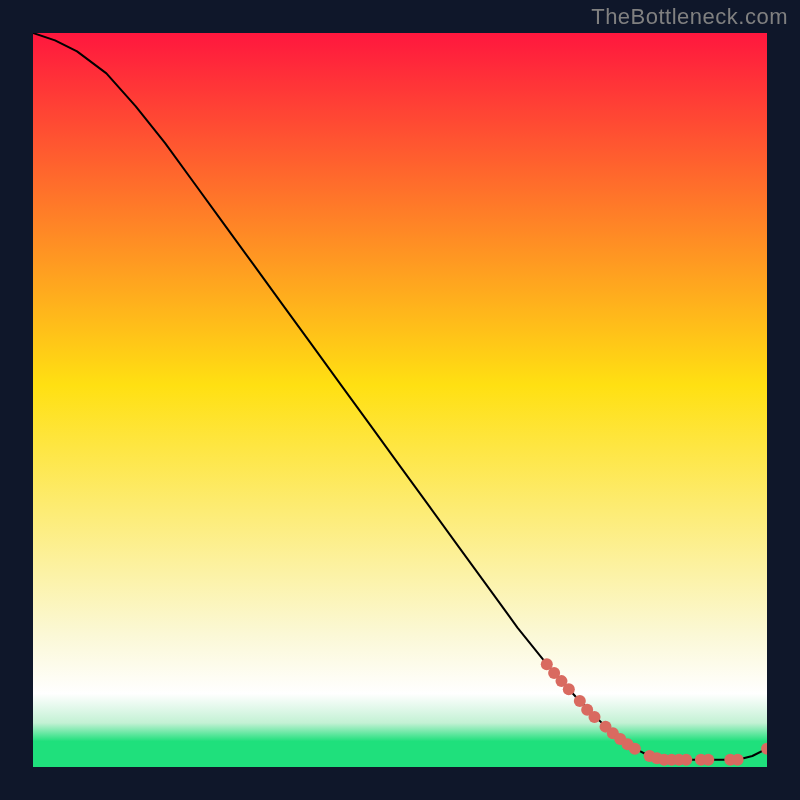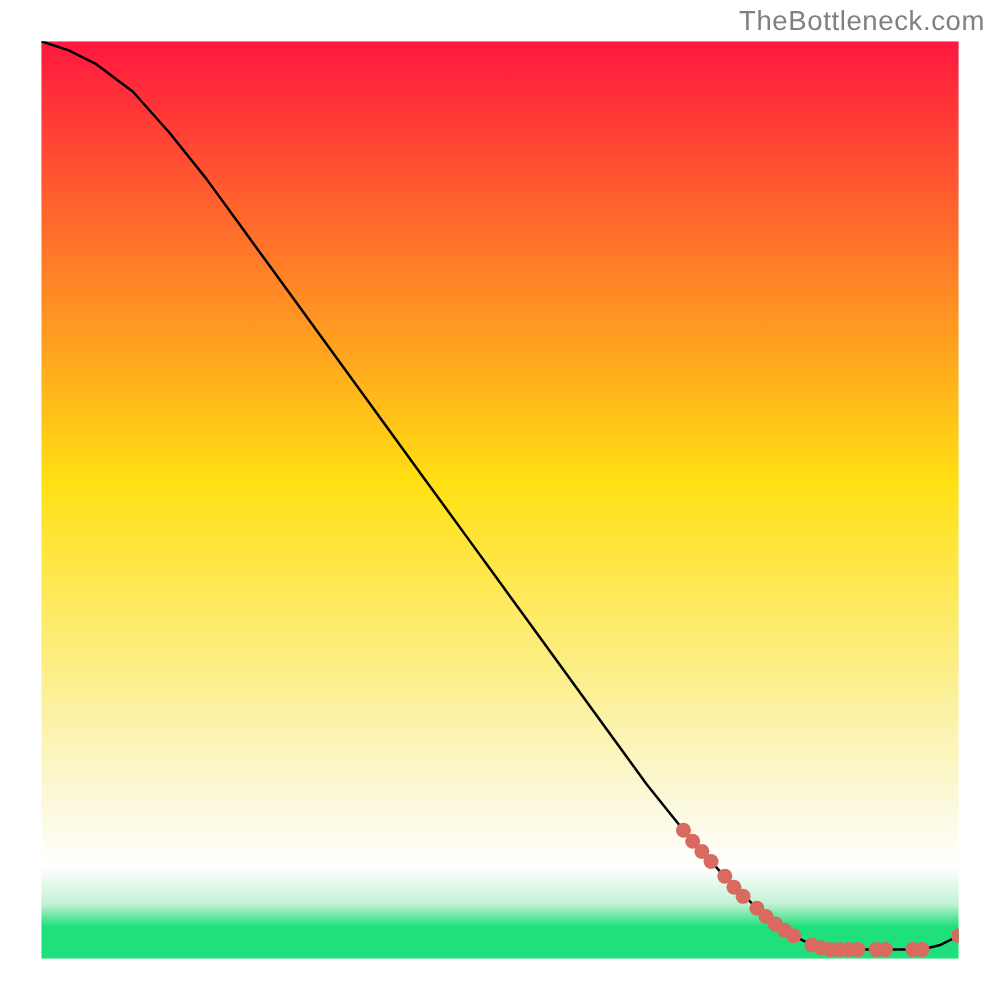--- a/index.html
+++ b/index.html
@@ -8,21 +8,21 @@
     width: 800px;
     height: 800px;
     background: #000;
     font-family: Arial, Helvetica, sans-serif;
     overflow: hidden;
   }
   .frame {
     position: relative;
     width: 800px;
     height: 800px;
-    background: #ffffff;
+    background: #0f172a;
   }
   .watermark {
     position: absolute;
     top: 4px;
     right: 12px;
     color: #808080;
     font-size: 22px;
     font-weight: 500;
     letter-spacing: 0.5px;
     z-index: 5;

